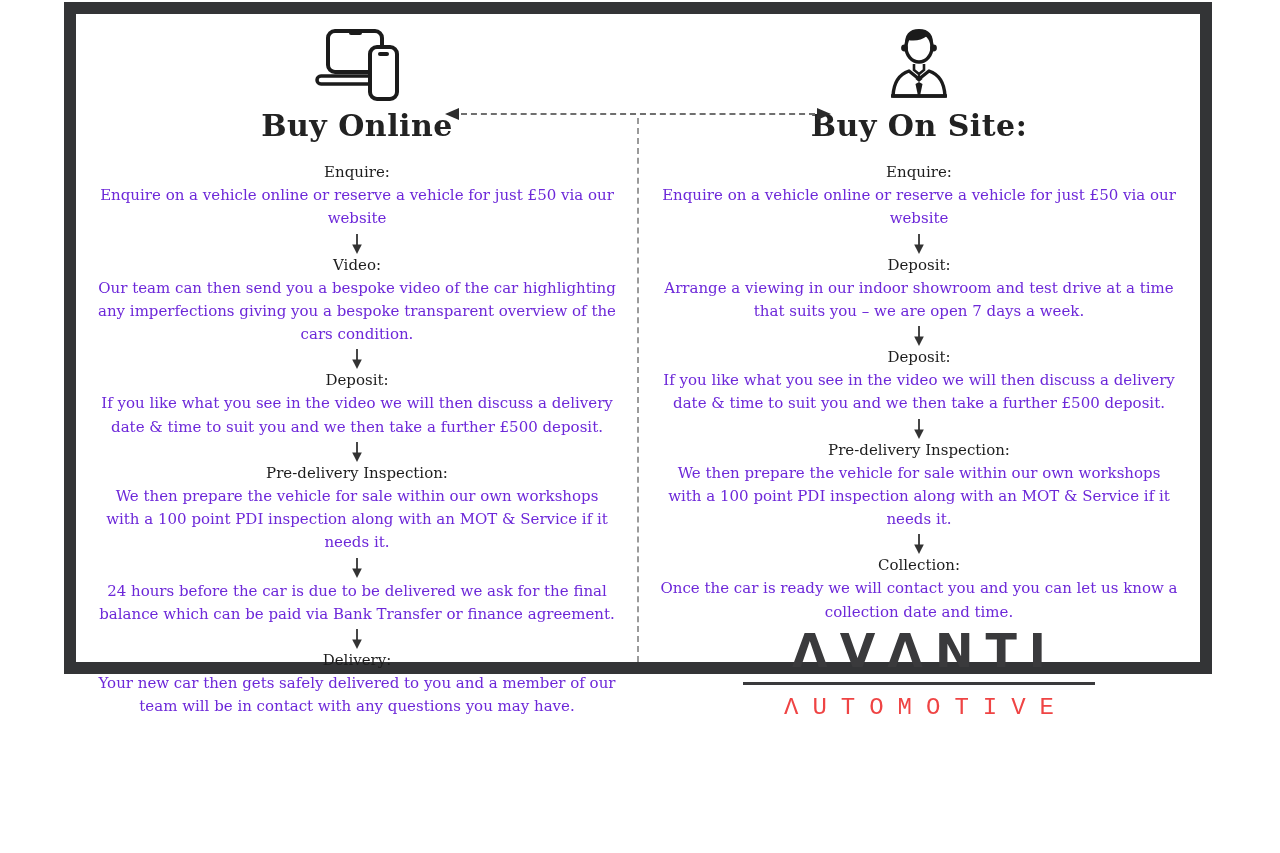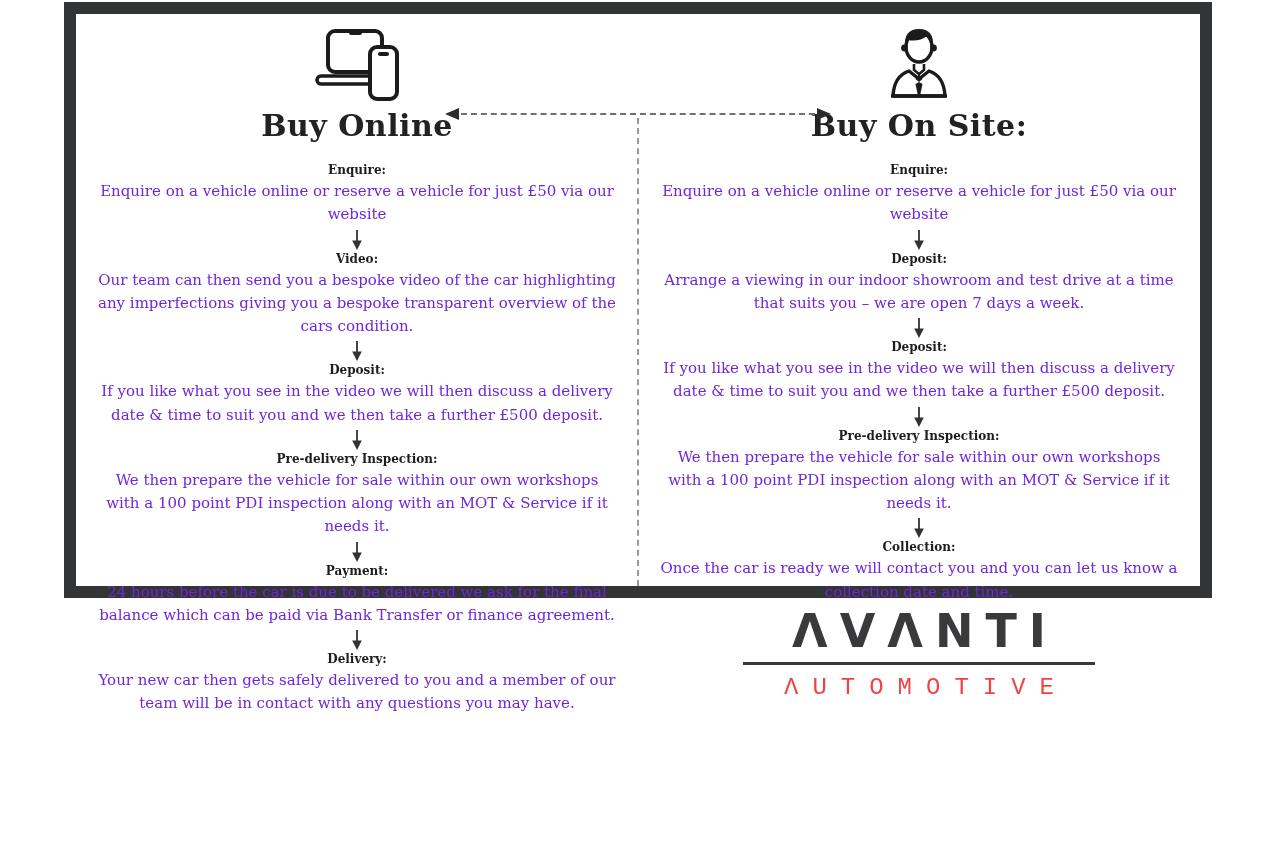--- a/index.html
+++ b/index.html
@@ -1,21 +1,21 @@
 <!DOCTYPE html>
 <html><head>
 <meta charset="utf-8">
 <style>
   html,body{margin:0;padding:0;background:#ffffff;}
   body{
     width:1280px;height:853px;position:relative;overflow:hidden;
     font-family:"DejaVu Serif","Liberation Serif",serif;
   }
   .frame{
-    position:absolute;left:64px;top:2px;width:1148px;height:596px;
+    position:absolute;left:64px;top:2px;width:1148px;height:672px;
     box-sizing:border-box;border:12px solid #333436;background:#ffffff;
   }
   
   .divider{
     position:absolute;left:50%;top:104px;bottom:0;width:0;
     border-left:2px dashed #9a9a9a;transform:translateX(-1px);
   }
   
   .connector{
     position:absolute;left:50%;top:94px;transform:translateX(-50%);
@@ -28,21 +28,21 @@
 
   .cols{display:flex;height:100%;}
   .col{
     width:50%;box-sizing:border-box;padding-top:6px;text-align:center;color:#2e2e2e;
   }
   .icon-box{height:82px;display:flex;align-items:flex-end;justify-content:center;}
   .col-title{
     font-size:30px;font-weight:700;margin:6px 0 0;color:#222222;letter-spacing:.5px;
   }
   .steps{margin-top:20px;}
-  .step h2{font-size:12px;font-weight:700;margin:0 4px 3px;color:#1d1d1d;}
+  .step h2{font-size:15px;font-weight:400;margin:0 4px 3px;color:#1d1d1d;}
   .step p{
     font-size:15px;line-height:1.55;margin:0 auto;max-width:520px;color:#6d28d9;
   }
   .down-arrow{height:23px;margin:2px 0 0;line-height:0;}
 
   
   .logo{}
   .logo-word{
     font-family:"DejaVu Sans","Liberation Sans",sans-serif;
     font-size:46px;font-weight:700;letter-spacing:12px;color:#3a3a3c;
@@ -117,21 +117,20 @@
           <h2>Pre-delivery Inspection:</h2>
           <p>We then prepare the vehicle for sale within our own workshops with a 100 point PDI inspection along with an MOT &amp; Service if it needs it.</p>
         </div>
         <div class="down-arrow">
           <svg width="14" height="22" viewBox="0 0 14 22">
               <line x1="7" y1="1" x2="7" y2="13" stroke="#333" stroke-width="1.8"></line>
               <path d="M2.2 11.5 L11.8 11.5 L7 21 Z" fill="#333"></path>
             </svg>
         </div>
         <div class="step">
-          <h2>Payment:</h2>
           <p>24 hours before the car is due to be delivered we ask for the final balance which can be paid via Bank Transfer or finance agreement.</p>
         </div>
         <div class="down-arrow">
           <svg width="14" height="22" viewBox="0 0 14 22">
               <line x1="7" y1="1" x2="7" y2="13" stroke="#333" stroke-width="1.8"></line>
               <path d="M2.2 11.5 L11.8 11.5 L7 21 Z" fill="#333"></path>
             </svg>
         </div>
         <div class="step">
           <h2>Delivery:</h2>

